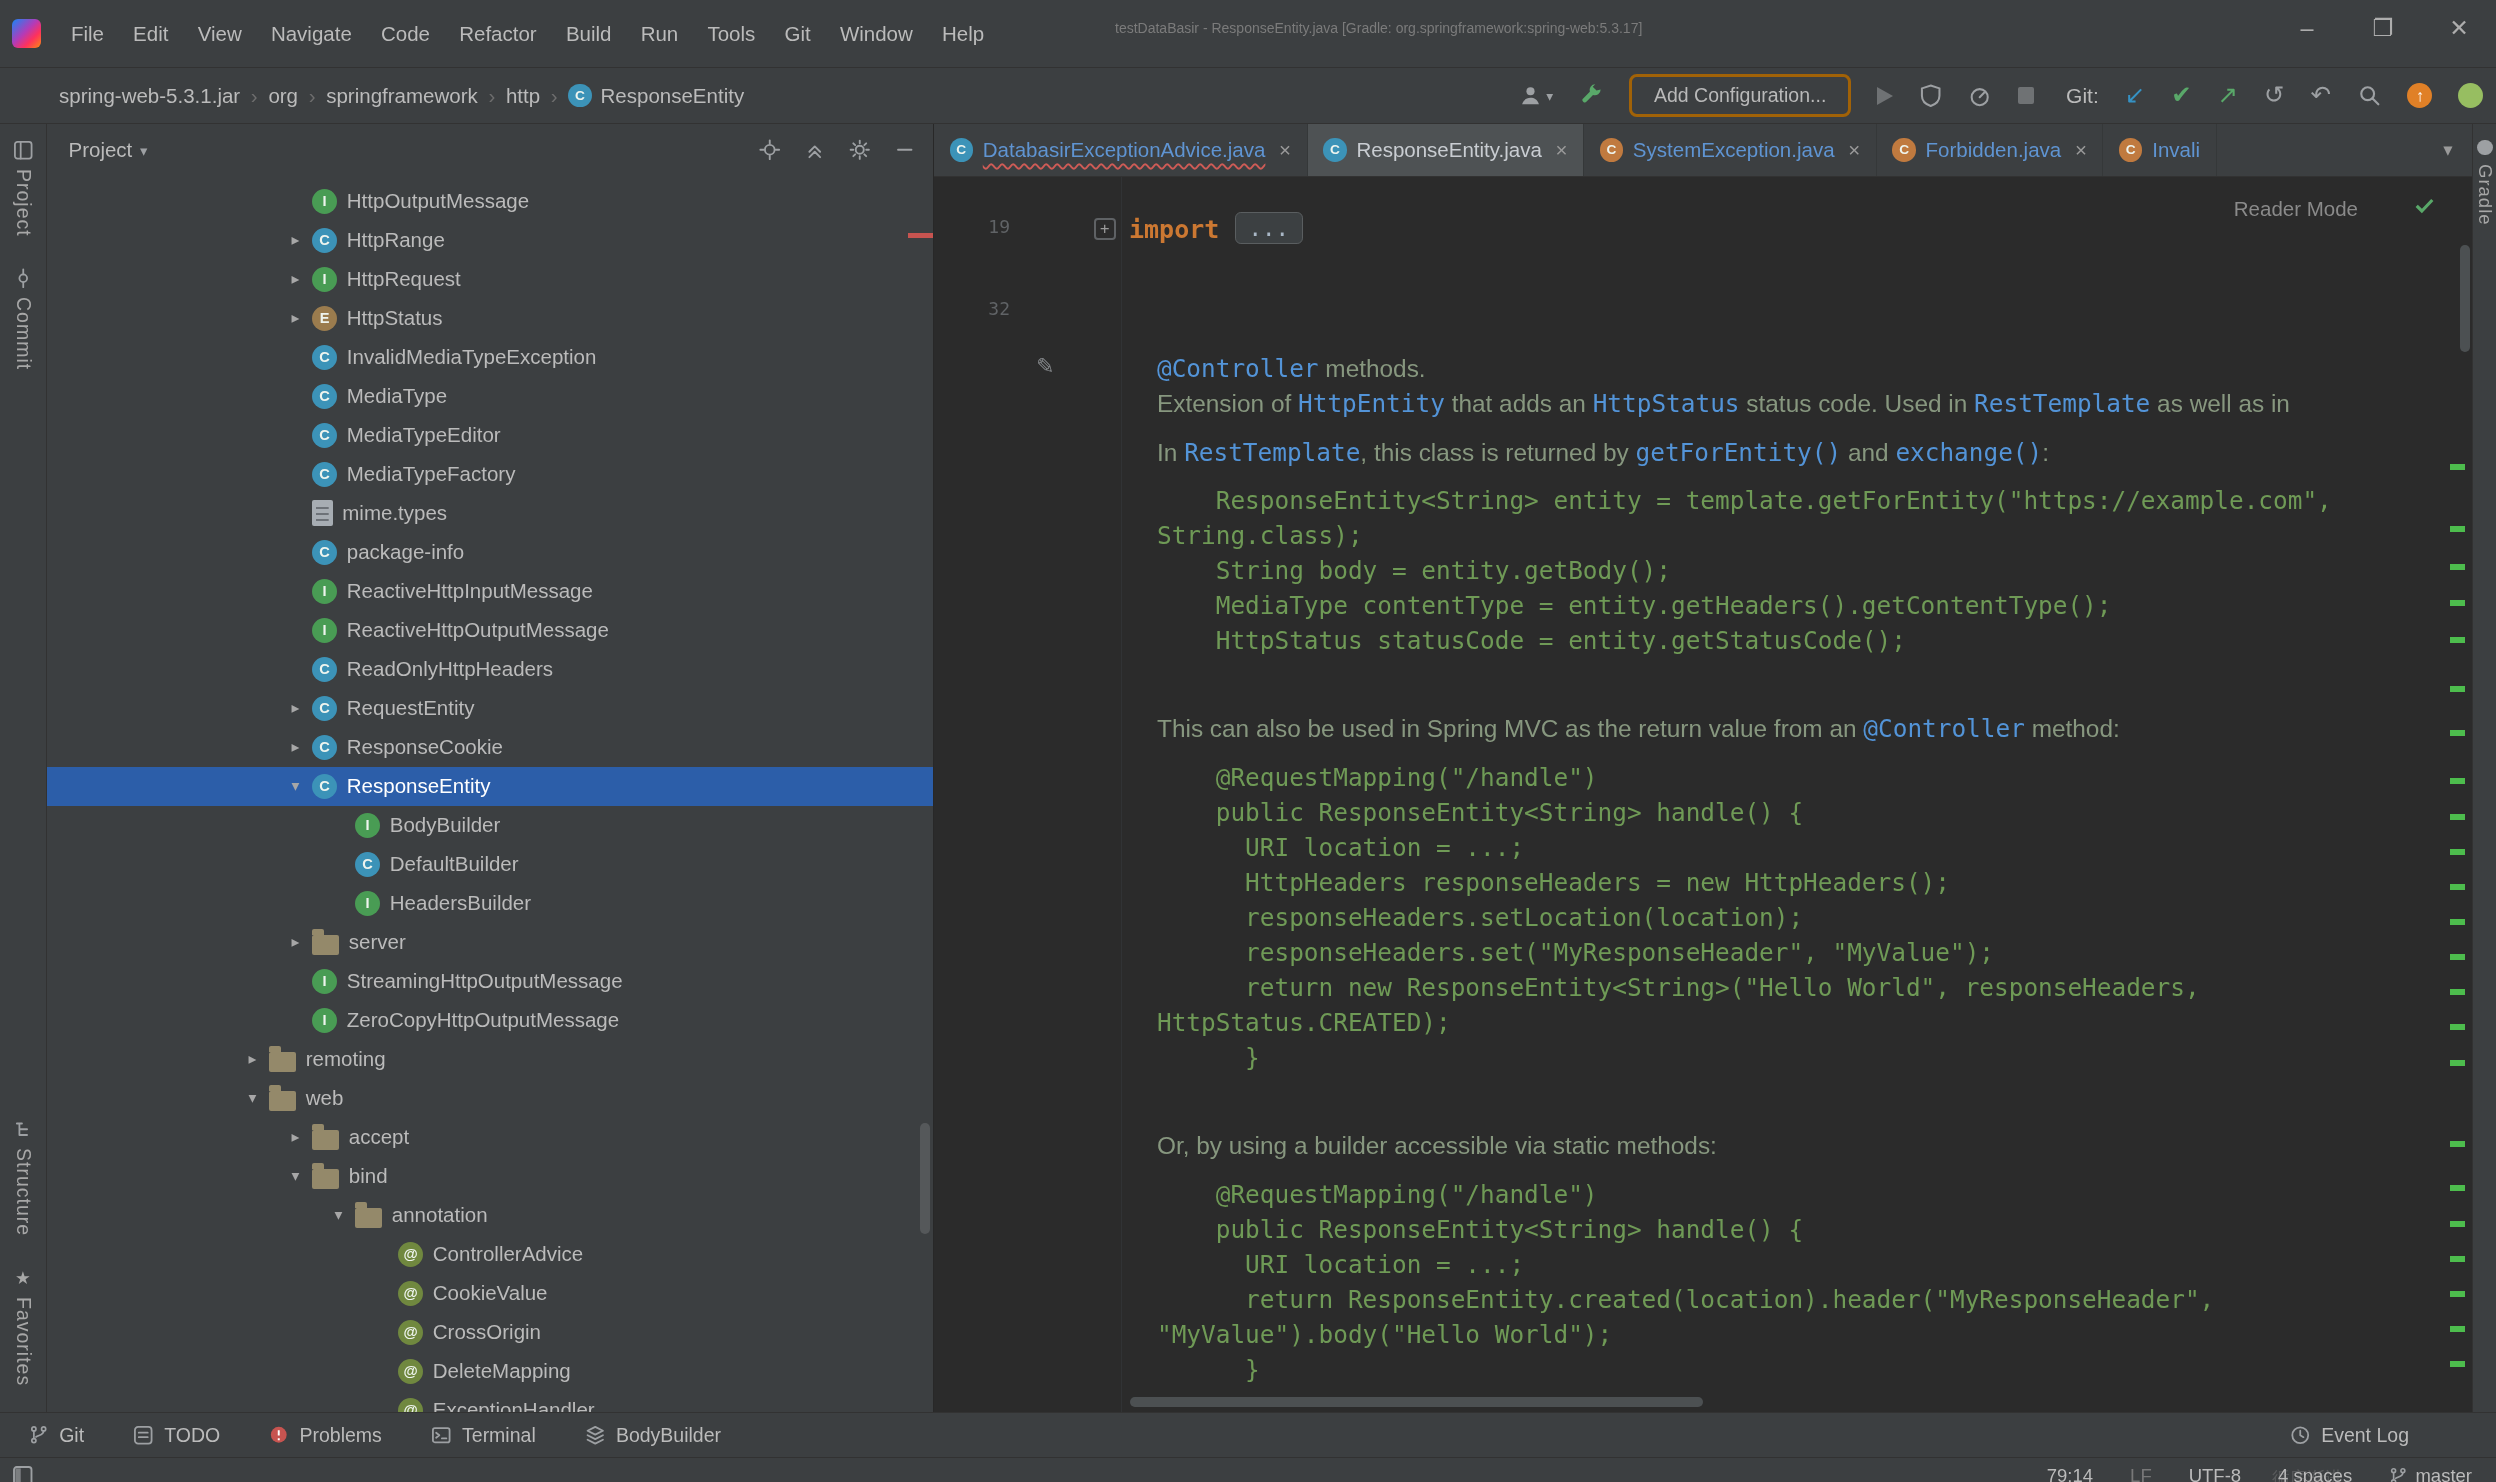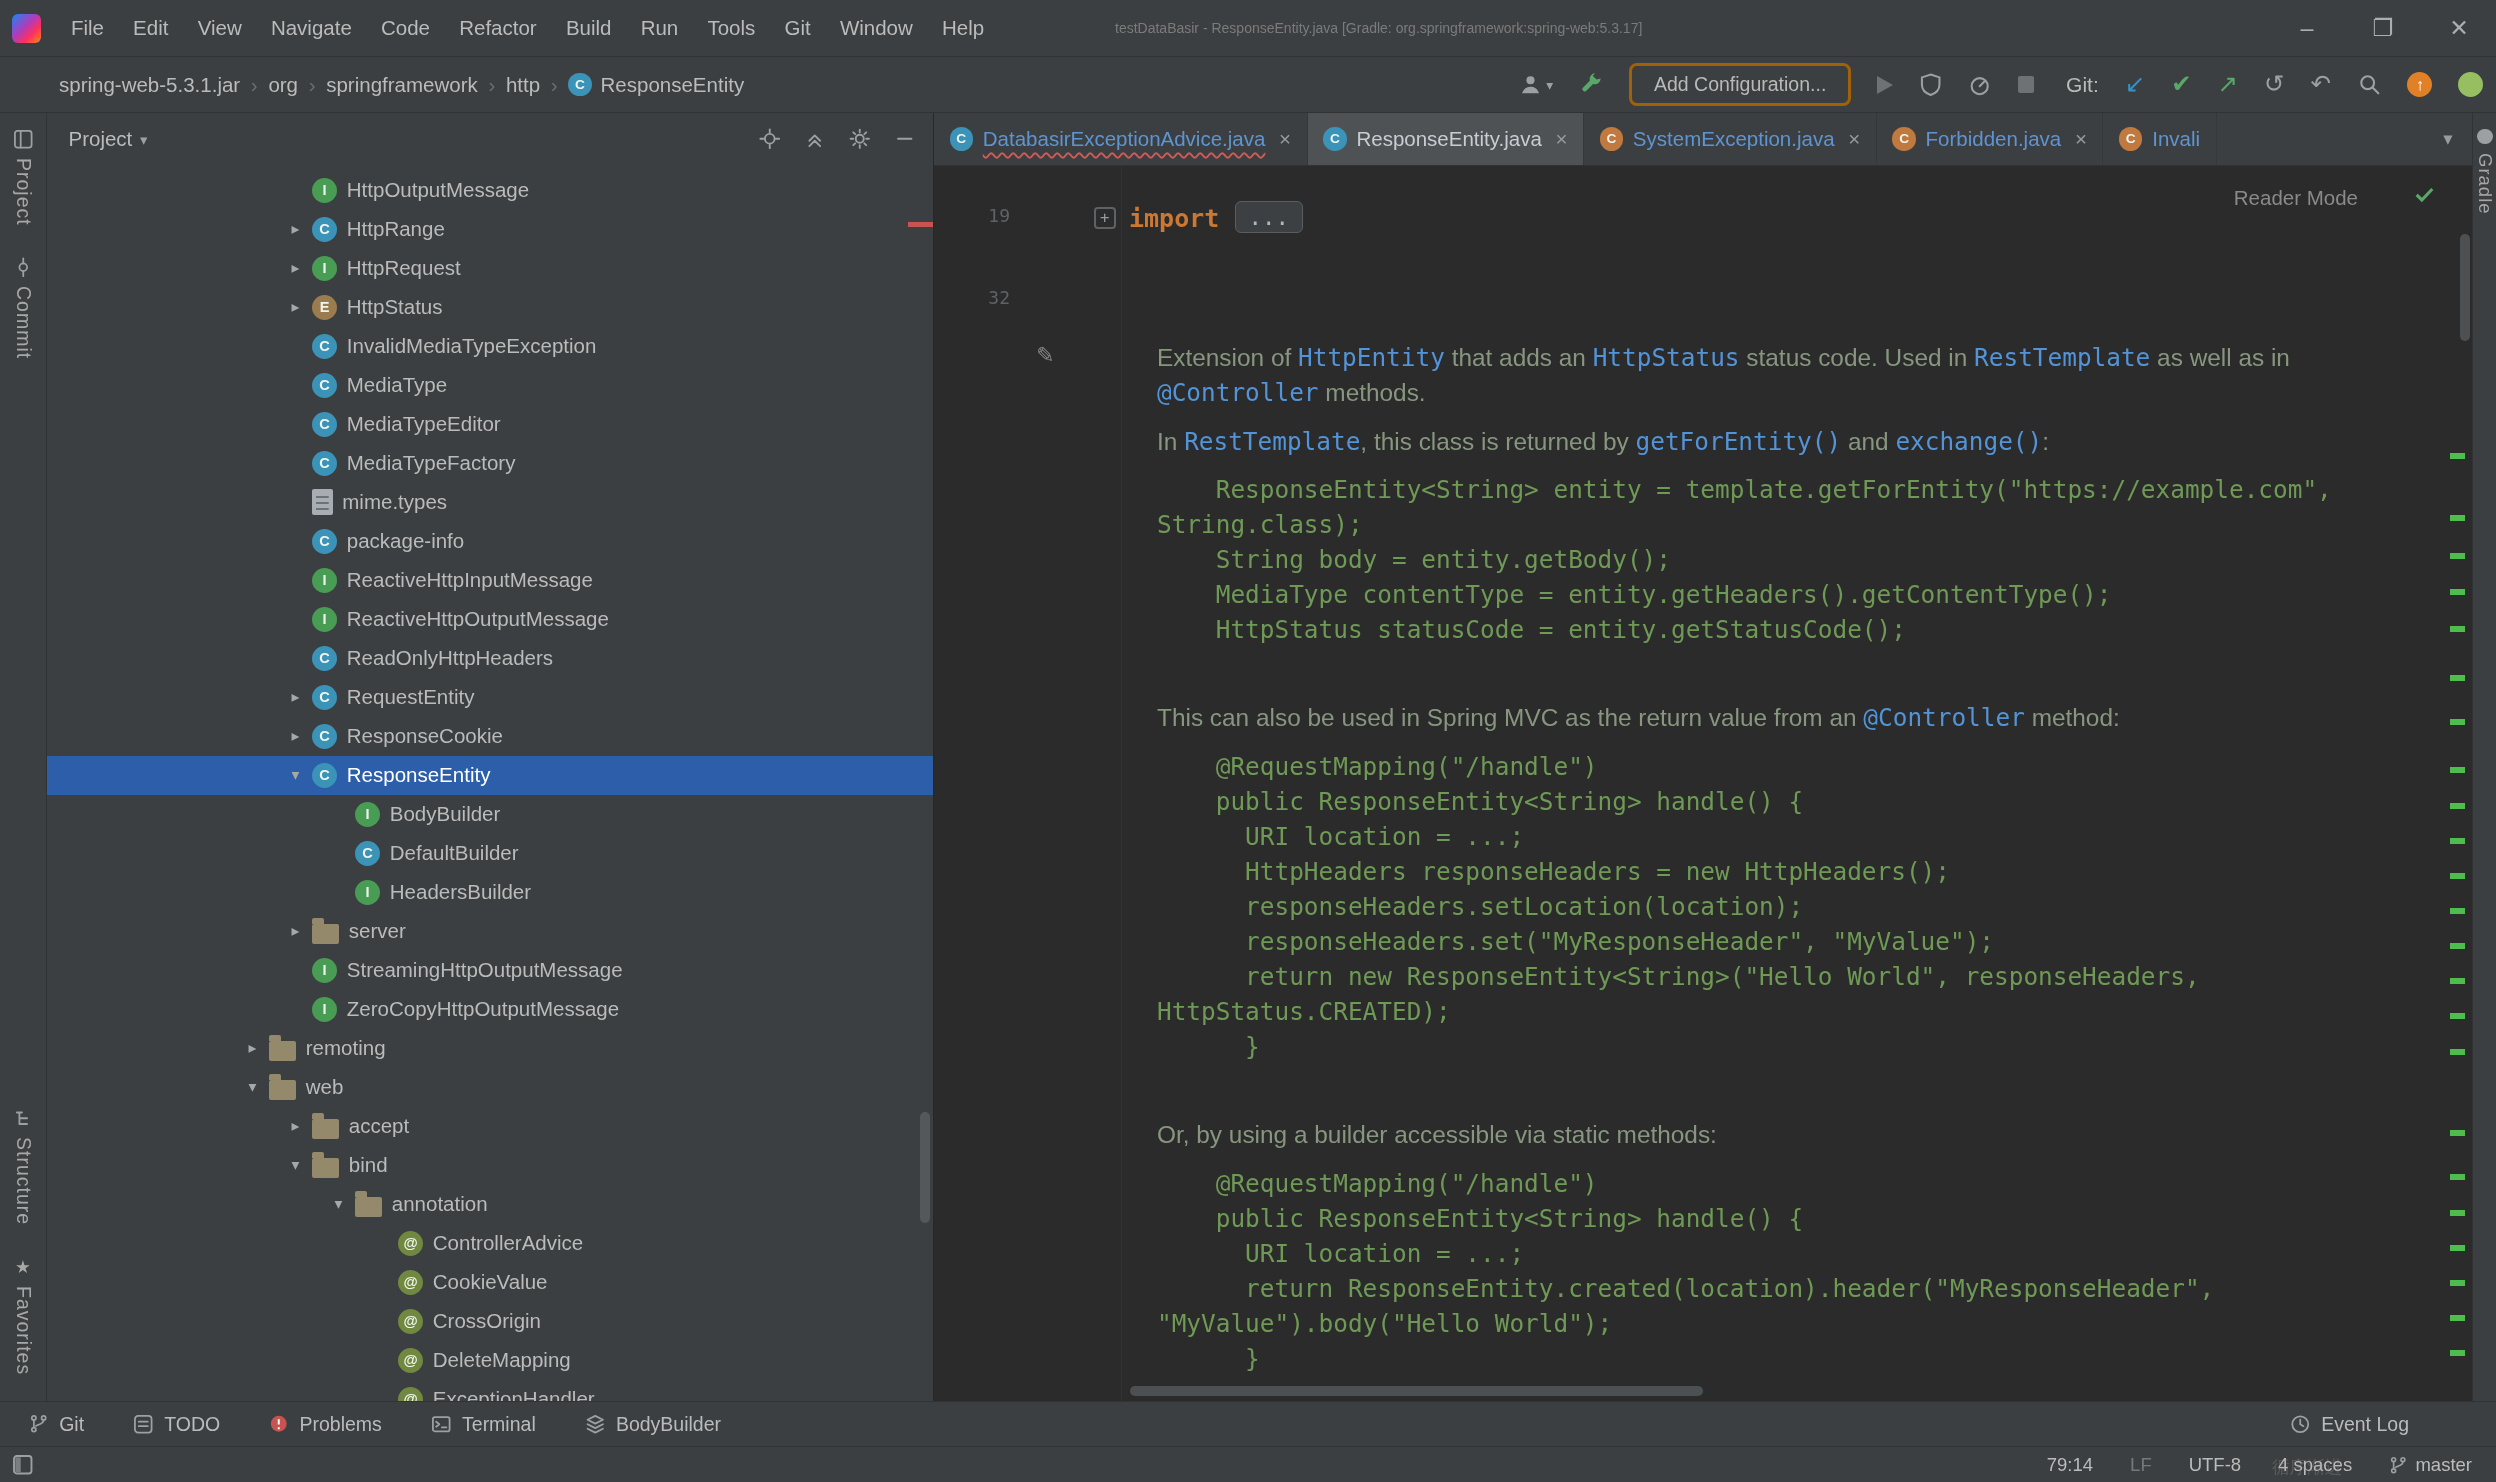--- a/index.html
+++ b/index.html
@@ -1,19 +1,19 @@
 <!DOCTYPE html>
 <html><head>
 <meta charset="utf-8">
 <style>
   html,body{margin:0;padding:0;background:#2b2b2b;font-family:"Liberation Sans",sans-serif;}
   #app{position:relative;width:2497px;height:1482px;overflow:hidden;background:#2b2b2b;color:#bbb;}
 
   
-  #titlebar{height:57px;background:#3c3f41;border-bottom:1px solid #323232;display:flex;align-items:center;position:relative;box-sizing:border-box;}
+  #titlebar{height:68px;background:#3c3f41;border-bottom:1px solid #323232;display:flex;align-items:center;position:relative;box-sizing:border-box;}
   #logo{width:29px;height:29px;margin:0 15.6px 0 11.7px;border-radius:5.9px;background:linear-gradient(135deg,#1786f7 0%,#b33bb8 45%,#fe315d 70%,#f98b12 100%);}
   .menu-item{padding:0 14.6px;font-size:20.5px;color:#bbb;line-height:56px;cursor:default;}
   #window-title{position:absolute;left:1115px;top:0;line-height:56px;font-size:14px;color:#7b7b7b;white-space:nowrap;}
   #window-controls{position:absolute;right:0;top:0;height:56px;display:flex;}
   .win-btn{width:76px;text-align:center;line-height:56px;color:#adadad;font-size:23.4px;}
 
   
   #navbar{height:56px;background:#3c3f41;border-bottom:1px solid #323232;display:flex;align-items:center;padding:0 13.7px 0 59px;box-sizing:border-box;}
   .crumb{font-size:20.5px;color:#bbb;white-space:nowrap;}
   .crumb-sep{color:#6e6e6e;margin:0 10.7px;font-size:20.5px;}
@@ -453,22 +453,22 @@
         <span class="line-num" style="top:39px">19</span>
         <span class="line-num" style="top:121px">32</span>
         <span id="gutter-pencil">✎</span>
         <span id="fold-box">+</span>
         <div id="gutter-sep"></div>
         <div id="import-line">
           <span class="kw">import</span><span class="fold-badge">...</span>
         </div>
         <div id="doc">
             <div class="doc-p">
+              <div class="doc-line"><span class="seg-l">@Controller</span><span class="seg-p"> methods.</span></div>
               <div class="doc-line"><span class="seg-p">Extension of </span><span class="seg-l">HttpEntity</span><span class="seg-p"> that adds an </span><span class="seg-l">HttpStatus</span><span class="seg-p"> status code. Used in </span><span class="seg-l">RestTemplate</span><span class="seg-p"> as well as in</span></div>
-              <div class="doc-line"><span class="seg-l">@Controller</span><span class="seg-p"> methods.</span></div>
             </div>
             <div class="doc-p">
               <div class="doc-line"><span class="seg-p">In </span><span class="seg-l">RestTemplate</span><span class="seg-p">, this class is returned by </span><span class="seg-l">getForEntity()</span><span class="seg-p"> and </span><span class="seg-l">exchange()</span><span class="seg-p">:</span></div>
             </div>
             <div class="doc-code">
               <div class="code-line">    ResponseEntity&lt;String&gt; entity = template.getForEntity("https://example.com",</div>
               <div class="code-line">String.class);</div>
               <div class="code-line">    String body = entity.getBody();</div>
               <div class="code-line">    MediaType contentType = entity.getHeaders().getContentType();</div>
               <div class="code-line">    HttpStatus statusCode = entity.getStatusCode();</div>

